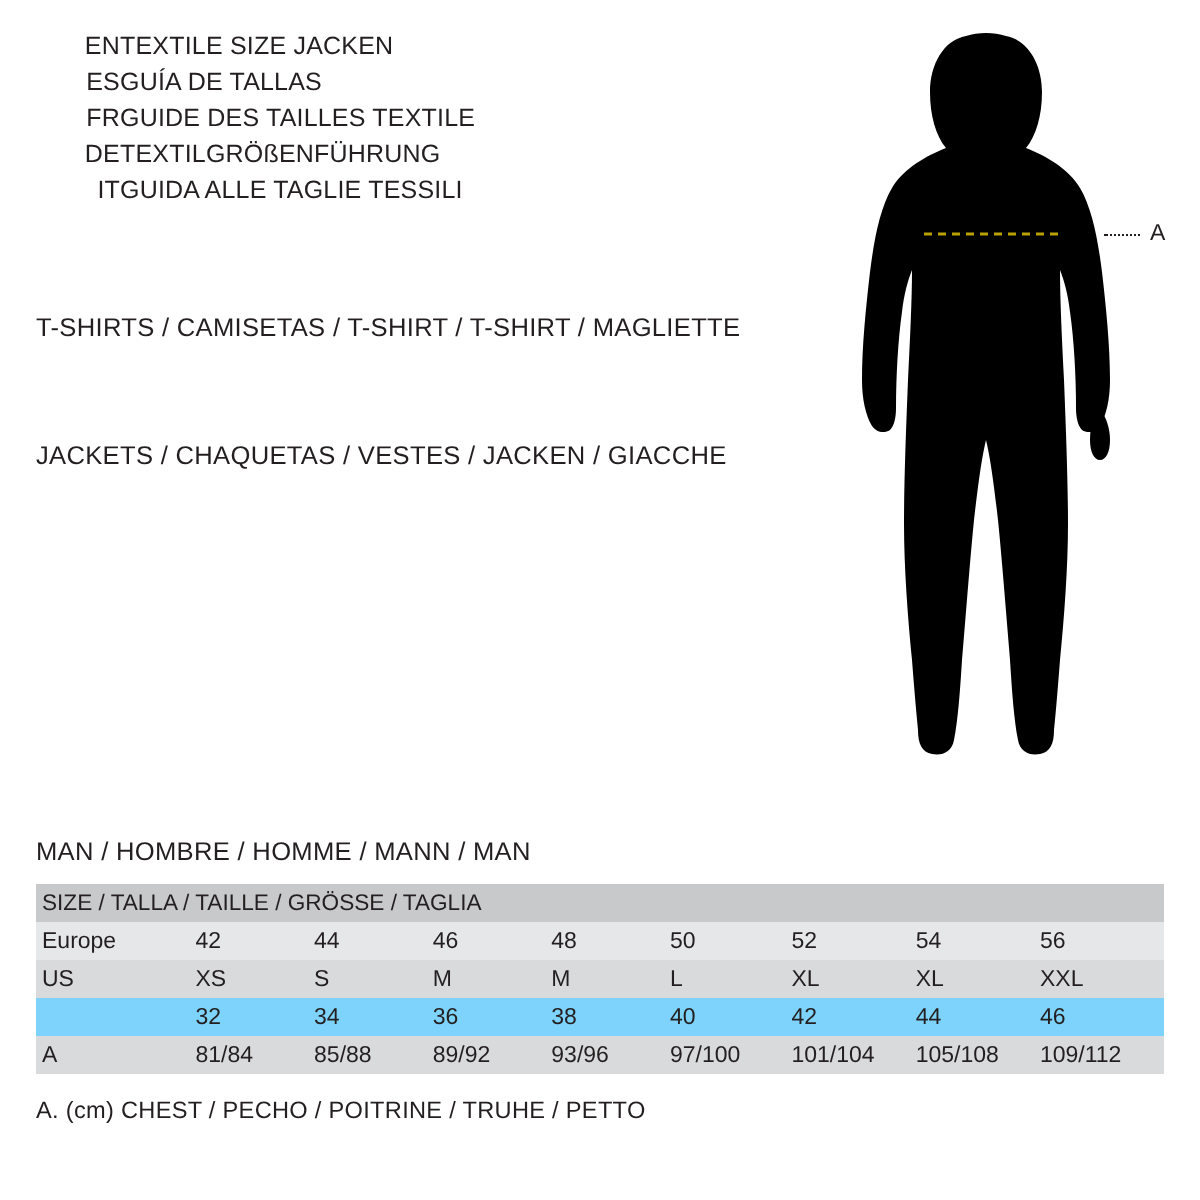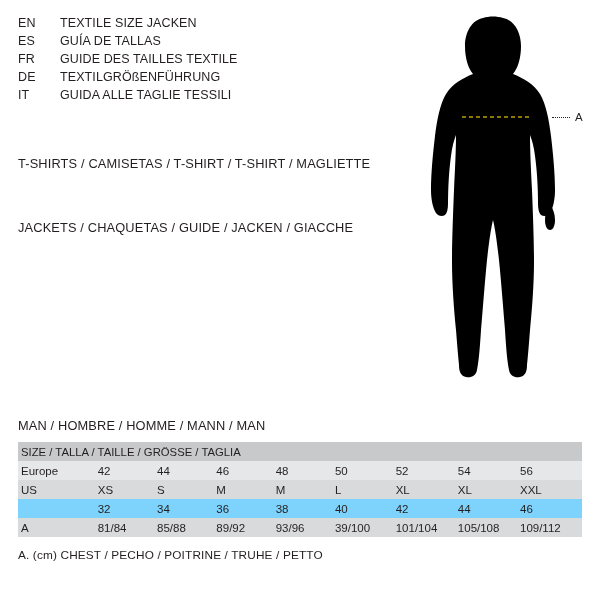--- a/index.html
+++ b/index.html
@@ -33,20 +33,21 @@
     align-items: baseline;
     height: 18px;
     line-height: 18px;
     font-size: 12.5px;
     letter-spacing: 0.1px;
   }
   .lang-code {
     width: 42px;
     flex: 0 0 42px;
     font-size: 12.5px;
+    text-align: right;
   }
   .lang-text {
     flex: 1 1 auto;
     font-size: 12.5px;
   }
 
   
   .category-block {
     position: absolute;
     left: 18px;
@@ -168,21 +169,21 @@
       <span class="lang-text">TEXTILGRÖßENFÜHRUNG</span>
     </div>
     <div class="lang-row">
       <span class="lang-code">IT</span>
       <span class="lang-text">GUIDA ALLE TAGLIE TESSILI</span>
     </div>
   </div>
 
   <div class="category-block">
     <div class="category-line">T-SHIRTS / CAMISETAS / T-SHIRT / T-SHIRT / MAGLIETTE</div>
-    <div class="category-line">JACKETS / CHAQUETAS / GUIDE / JACKEN / GIACCHE</div>
+    <div class="category-line">JACKETS / CHAQUETAS / VESTES / JACKEN / GIACCHE</div>
   </div>
 
   <div class="figure">
     <svg width="190" height="390" viewBox="0 0 190 390">
       <path fill="#000000" d="
         M83,8
         C72,10 65,22 65,36
         C65,48 68,58 73,64
         C63,68 52,74 46,84
         C40,94 37,110 35,126
@@ -274,21 +275,21 @@
         <td class="c-val">42</td>
         <td class="c-val">44</td>
         <td class="c-val">46</td>
       </tr>
       <tr class="row-mid2">
         <td class="c-label">A</td>
         <td class="c-val">81/84</td>
         <td class="c-val">85/88</td>
         <td class="c-val">89/92</td>
         <td class="c-val">93/96</td>
-        <td class="c-val">39/100</td>
+        <td class="c-val">97/100</td>
         <td class="c-val">101/104</td>
         <td class="c-val">105/108</td>
         <td class="c-val">109/112</td>
       </tr>
     </tbody>
   </table>
 
   <div class="footer-note">A. (cm) CHEST / PECHO / POITRINE / TRUHE / PETTO</div>
 
 </div>

